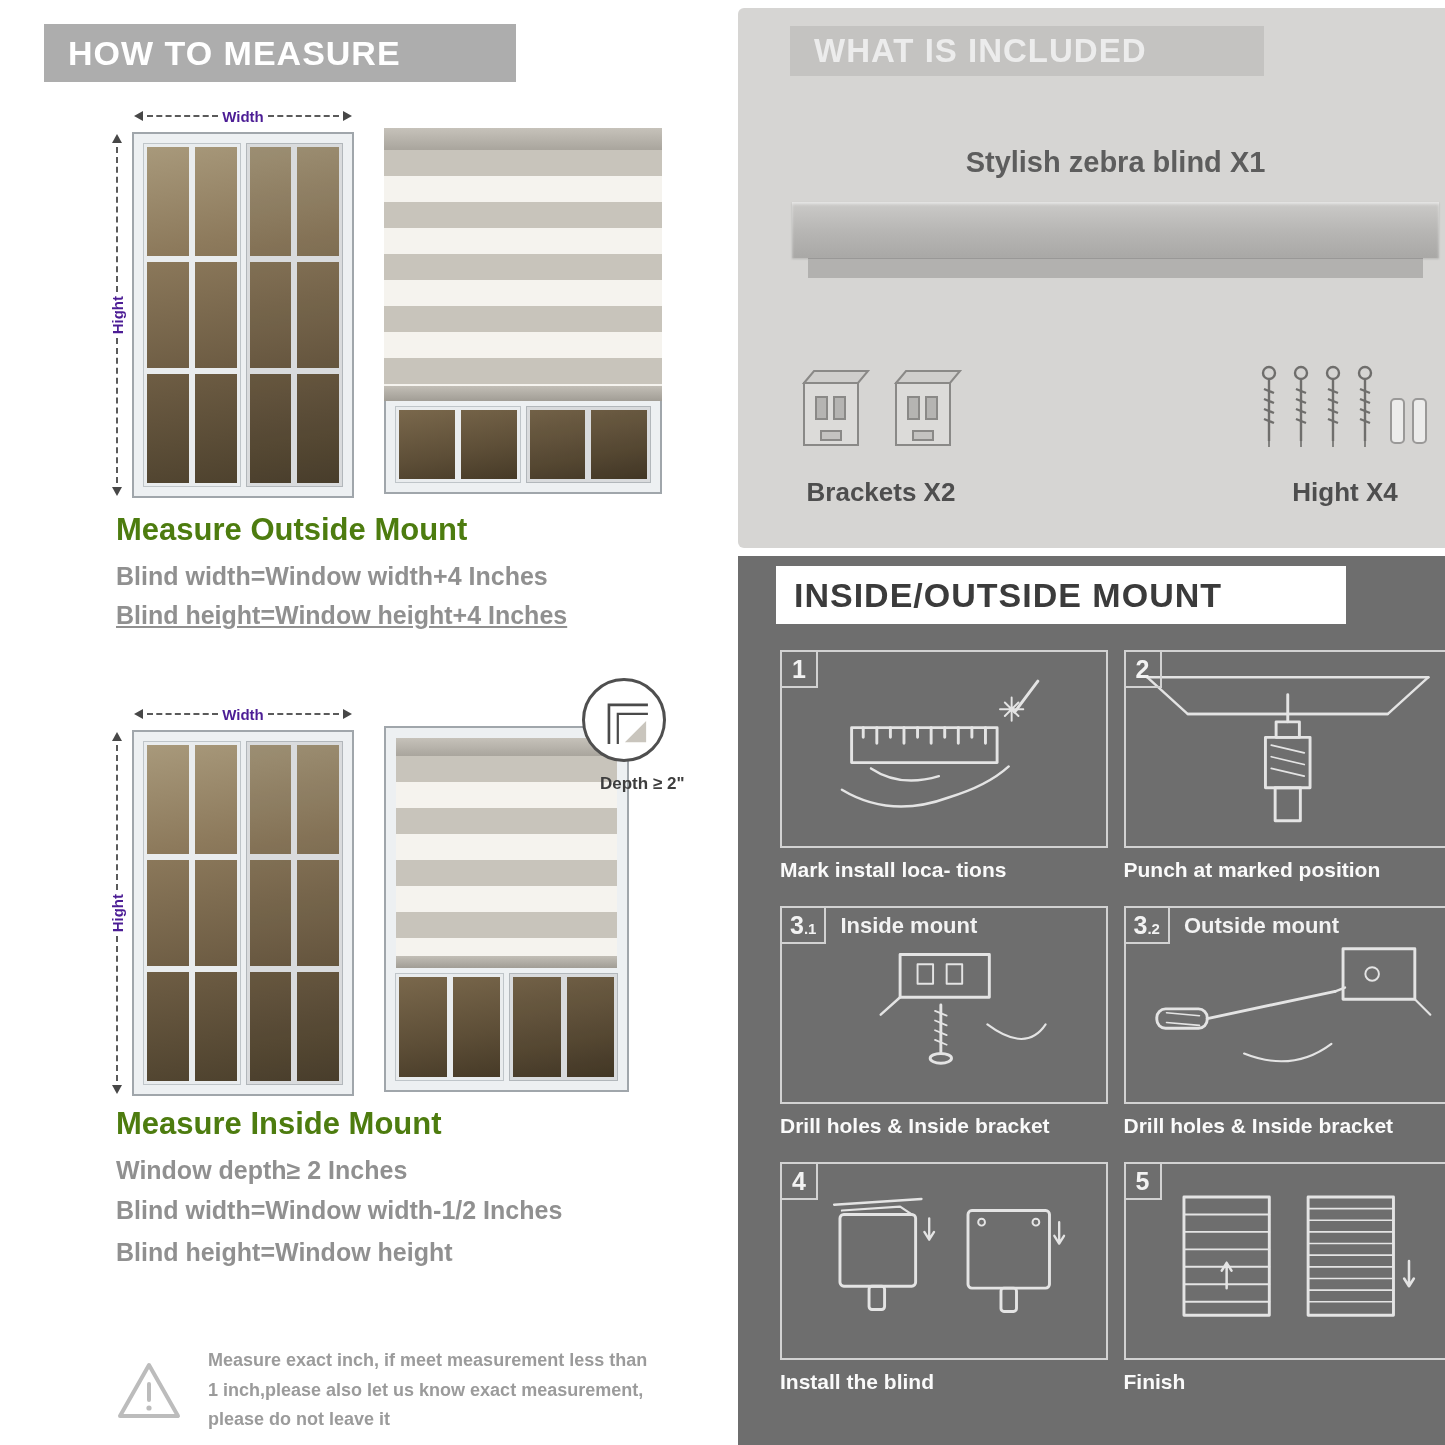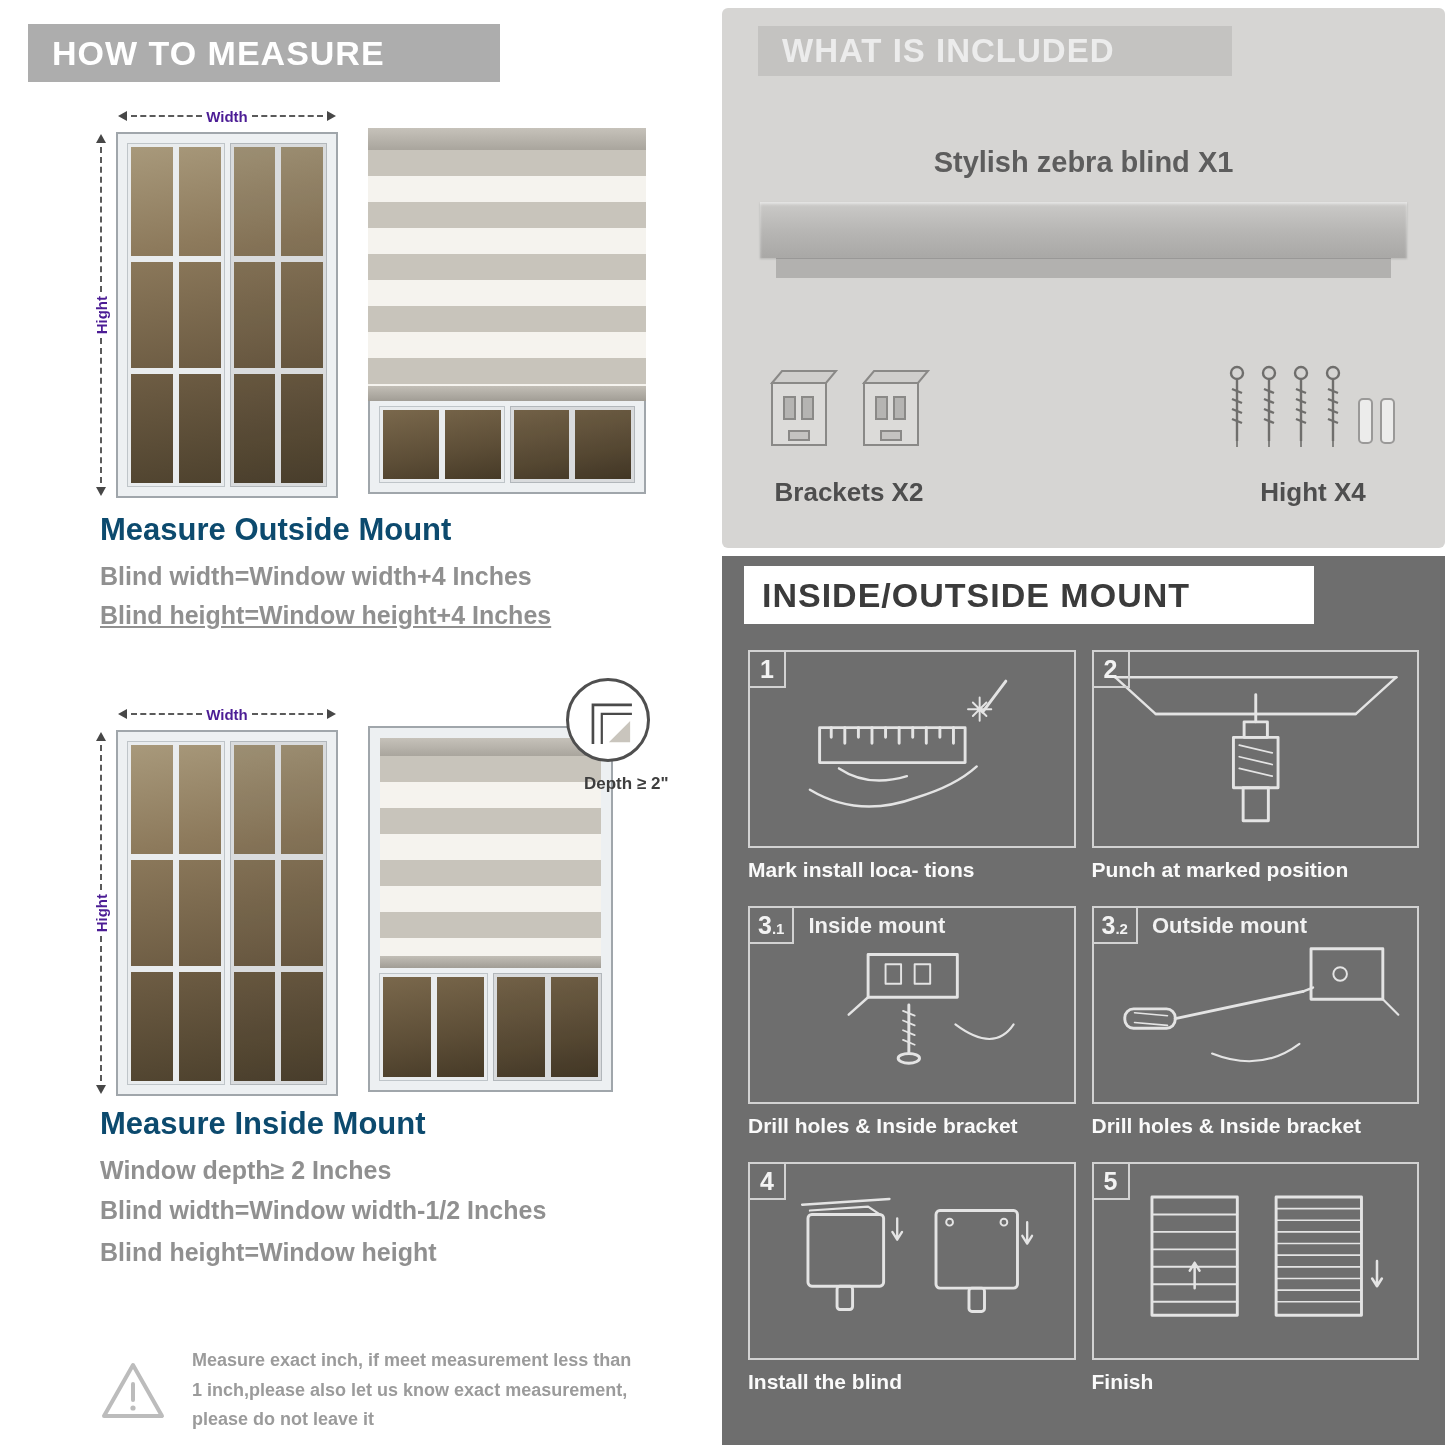--- a/index.html
+++ b/index.html
@@ -1,20 +1,20 @@
 <!DOCTYPE html>
 <html><head>
 <meta charset="utf-8">
 <style>
   * { margin:0; padding:0; box-sizing:border-box; }
   body { background:#fff; font-family:"Liberation Sans", sans-serif; }
   .page { position:relative; width:1445px; height:1445px; background:#ffffff; overflow:hidden; }
 
   
-  .abs { position:absolute; }
+  .abs { position:absolute;margin-left:16px; }
 
   
   .banner-left {
     left:28px; top:24px; width:472px; height:58px; background:#adadad;
     color:#ffffff; font-size:34px; font-weight:bold; letter-spacing:1px;
     display:flex; align-items:center; padding-left:24px;
   }
   .illus-row { display:flex; gap:30px; }
   .win-wrap {
     width:252px; height:398px; display:grid;
@@ -70,21 +70,21 @@
   .window-box.inside .stripes { height:200px; }
   .window-box.inside .rail { height:12px; }
   .window-box.inside .sashes { flex:1; margin-top:6px; }
 
   .depth-circle {
     width:84px; height:84px; border-radius:50%; border:3px solid #4f4f4f;
     background:#fff; display:flex; align-items:center; justify-content:center; z-index:3;
   }
   .depth-label { font-size:17px; font-weight:bold; color:#3e3e3e; }
 
-  .sec-title { font-size:31px; font-weight:bold; color:#0c4a6e; }
+  .sec-title { font-size:31px; font-weight:bold; color:#4d7c0f; }
   .gray-line { font-size:25px; font-weight:bold; color:#909090; }
 
   .warning { display:flex; gap:26px; align-items:center; width:548px; }
   .warning-text { font-size:18px; font-weight:bold; color:#9b9b9b; line-height:1.65; width:440px; }
 
   
   .panel-top { left:722px; top:8px; width:723px; height:540px; background:#d6d5d3;border-radius:6px; }
   .banner-included {
     top:18px; left:36px; width:474px; height:50px; background:#c4c3c1;
     color:#ececec; font-size:33px; font-weight:bold; letter-spacing:1px;

